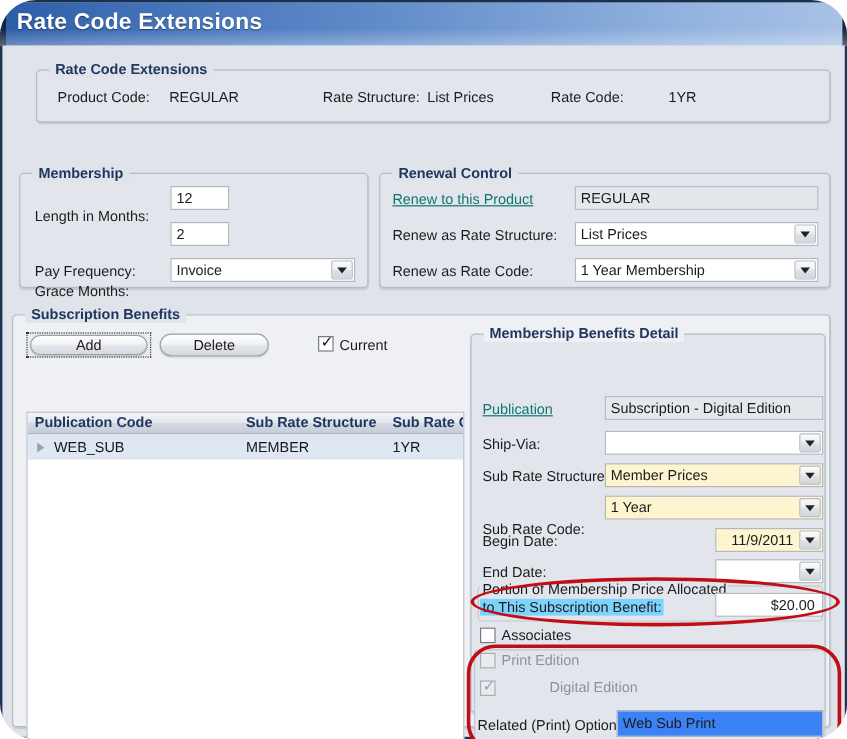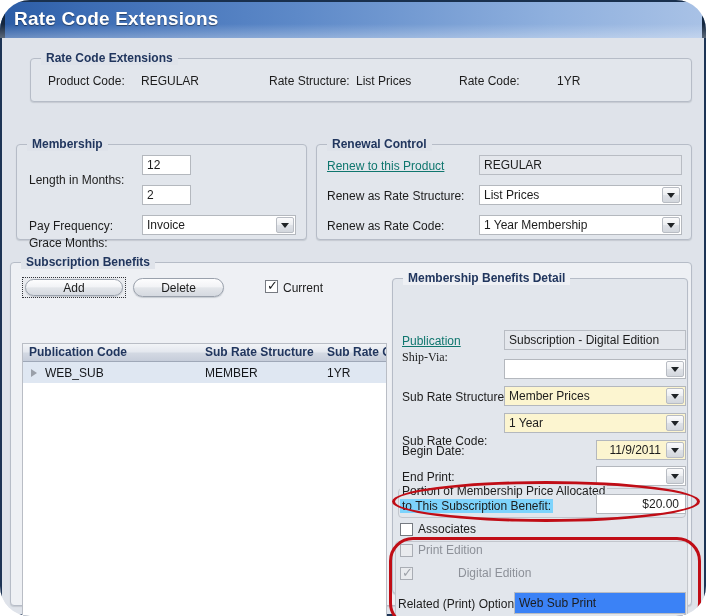--- a/index.html
+++ b/index.html
@@ -381,21 +381,21 @@
       </div>
     </div>
 
     <div class="groupbox" style="left:390px; top:240px; width:296px; height:316px;">
       <span class="gb-legend" style="background:#eef0f4;">Membership Benefits Detail</span>
     </div>
 
     <span class="link-label" style="left:400px; top:296px;">Publication</span>
     <div class="textbox flat" style="left:502px; top:292px; width:182px; height:20px;">Subscription - Digital Edition</div>
 
-    <span class="fld-label" style="left:400px; top:312px;font-family:Liberation Serif, serif;">Ship-Via:</span>
+    <span class="fld-label" style="left:400px; top:325px;">Ship-Via:</span>
     <div class="combo" style="left:502px; top:321px; width:182px; height:20px;">
       <span></span>
       <span class="arrowbtn"></span>
     </div>
 
     <span class="fld-label" style="left:400px; top:352px;">Sub Rate Structure:</span>
     <div class="combo yellow" style="left:502px; top:348px; width:182px; height:20px;">
       <span>Member Prices</span>
       <span class="arrowbtn"></span>
     </div>
@@ -405,21 +405,21 @@
       <span>1 Year</span>
       <span class="arrowbtn"></span>
     </div>
 
     <span class="fld-label" style="left:400px; top:406px;">Begin Date:</span>
     <div class="combo yellow right" style="left:594px; top:402px; width:90px; height:20px; text-align:right; padding-right:24px;">
       <span>11/9/2011</span>
       <span class="arrowbtn"></span>
     </div>
 
-    <span class="fld-label" style="left:400px; top:432px;">End Print:</span>
+    <span class="fld-label" style="left:400px; top:432px;">End Date:</span>
     <div class="combo" style="left:594px; top:428px; width:90px; height:20px;">
       <span></span>
       <span class="arrowbtn"></span>
     </div>
 
     <div class="detail-sub-panel" style="left:396px; top:450px; width:288px; height:30px;"></div>
     <span class="fld-label" style="left:398px; top:446px; background:#e2e6ec; padding:0 2px;">Portion of Membership Price Allocated</span>
     <span class="fld-label" style="left:398px; top:461px; background:#7dd3fc; padding:0 2px;">to This Subscription Benefit:</span>
     <div class="textbox right" style="left:594px; top:456px; width:90px; height:20px;">$20.00</div>
 

